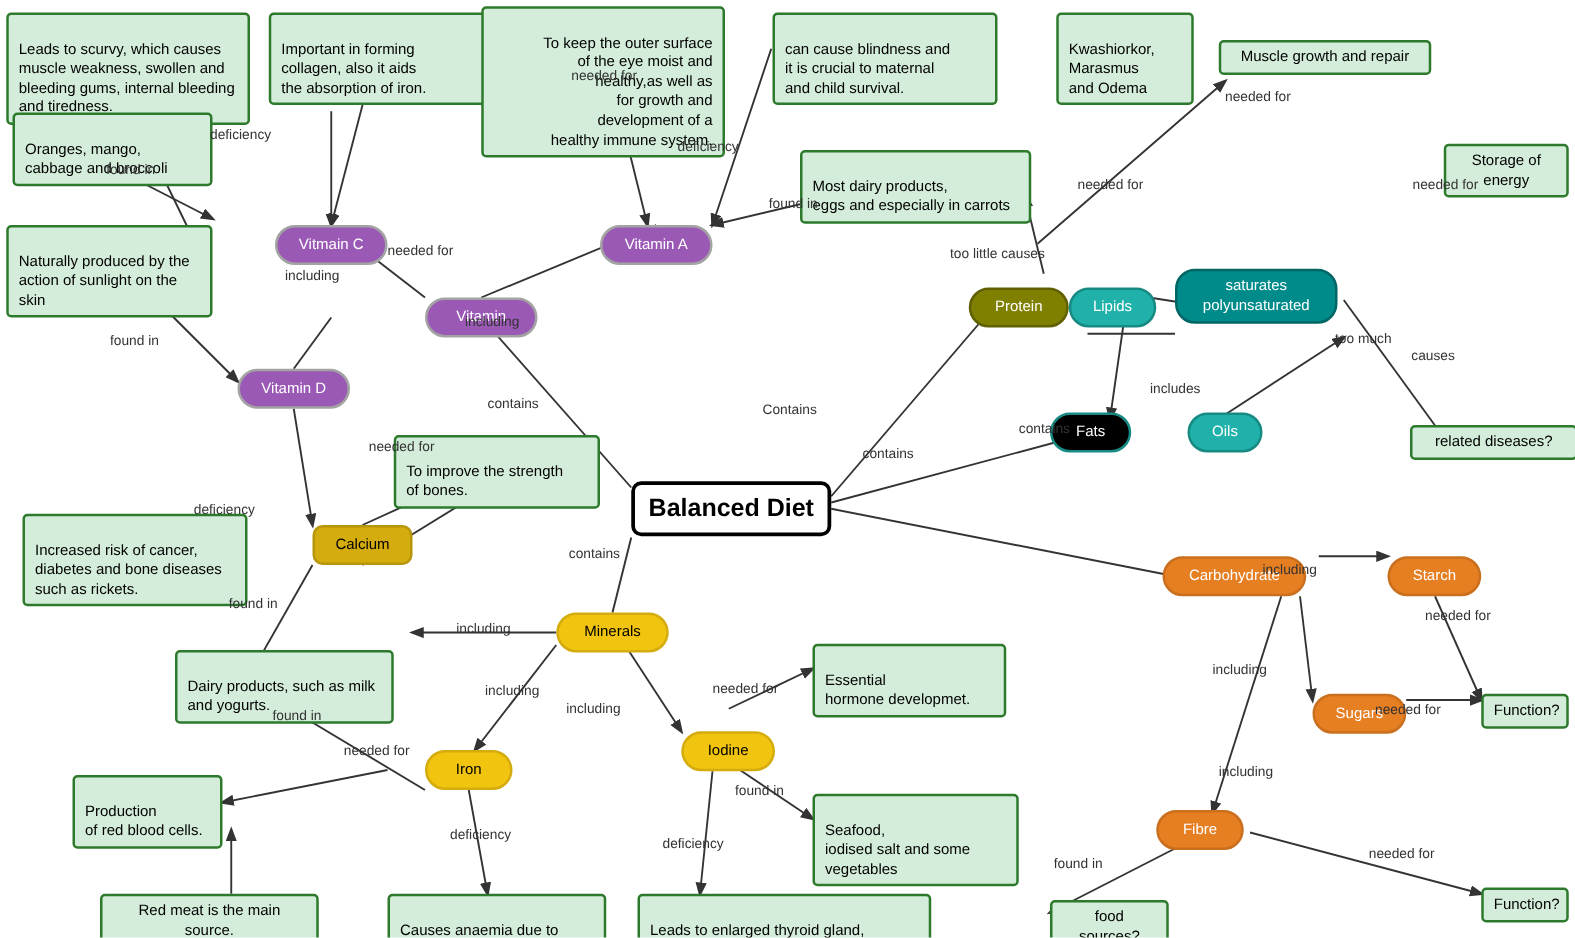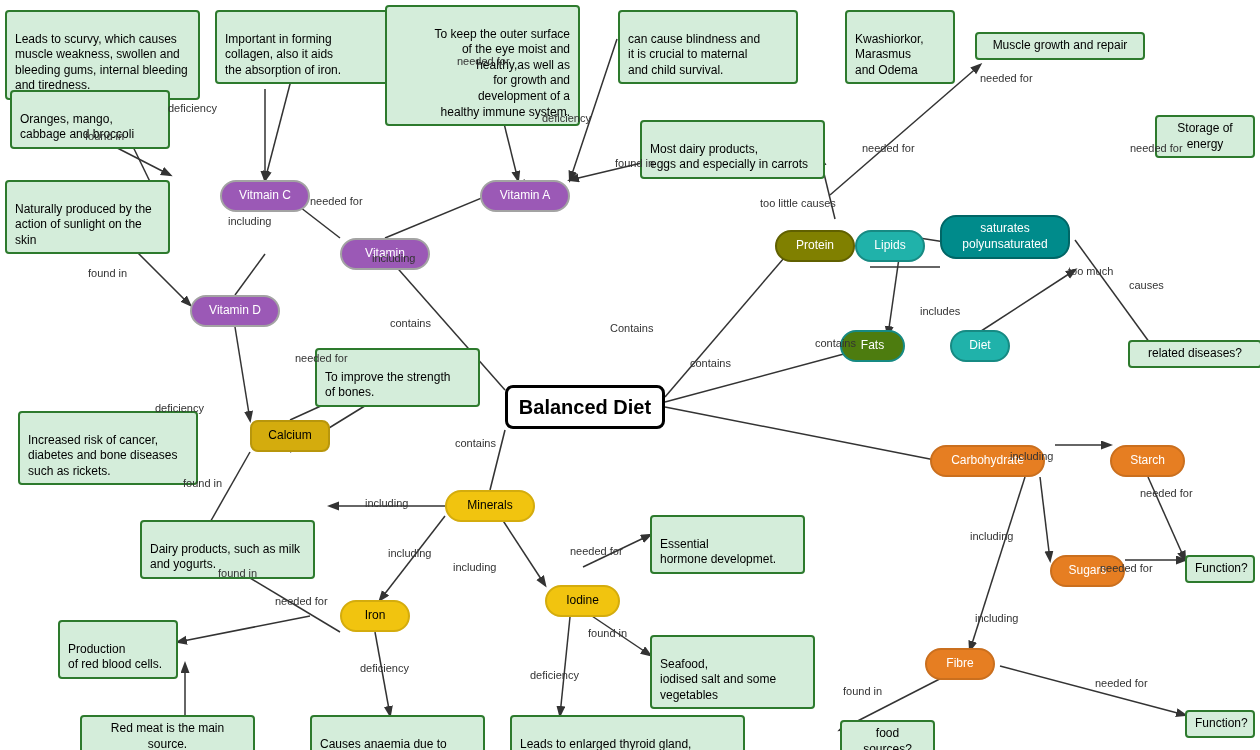--- a/index.html
+++ b/index.html
@@ -64,21 +64,21 @@
       border-radius: 16px;
       border: 2px solid #606000;
     }
     .node-lipids {
       background: #20b2aa;
       color: #fff;
       border-radius: 16px;
       border: 2px solid #178a83;
     }
     .node-fats {
-      background: #4d7c0f;
+      background: #000000;
       color: #fff;
       border-radius: 16px;
       border: 2px solid #178a83;
       text-align: right;
     }
     .node-oils {
       background: #20b2aa;
       color: #fff;
       border-radius: 16px;
       border: 2px solid #178a83;
@@ -254,21 +254,21 @@
   <div class="node node-protein" style="left:775px;top:230px;width:80px;height:32px;display:flex;align-items:center;justify-content:center;">
     <span>Protein</span>
   </div>
   <div class="node node-lipids" style="left:855px;top:230px;width:70px;height:32px;display:flex;align-items:center;justify-content:center;">
     <span>Lipids</span>
   </div>
   <div class="node node-fats" style="left:840px;top:330px;width:65px;height:32px;display:flex;align-items:center;justify-content:center;">
     <span>Fats</span>
   </div>
   <div class="node node-oils" style="left:950px;top:330px;width:60px;height:32px;display:flex;align-items:center;justify-content:center;">
-    <span>Diet</span>
+    <span>Oils</span>
   </div>
   <div class="node node-saturates" style="left:940px;top:215px;width:130px;height:44px;display:flex;align-items:center;justify-content:center;white-space:pre-line;">
     <span>saturates
 polyunsaturated</span>
   </div>
 
   <div class="node node-carb" style="left:930px;top:445px;width:115px;height:32px;display:flex;align-items:center;justify-content:center;">
     <span>Carbohydrate</span>
   </div>
   <div class="node node-starch" style="left:1110px;top:445px;width:75px;height:32px;display:flex;align-items:center;justify-content:center;">

